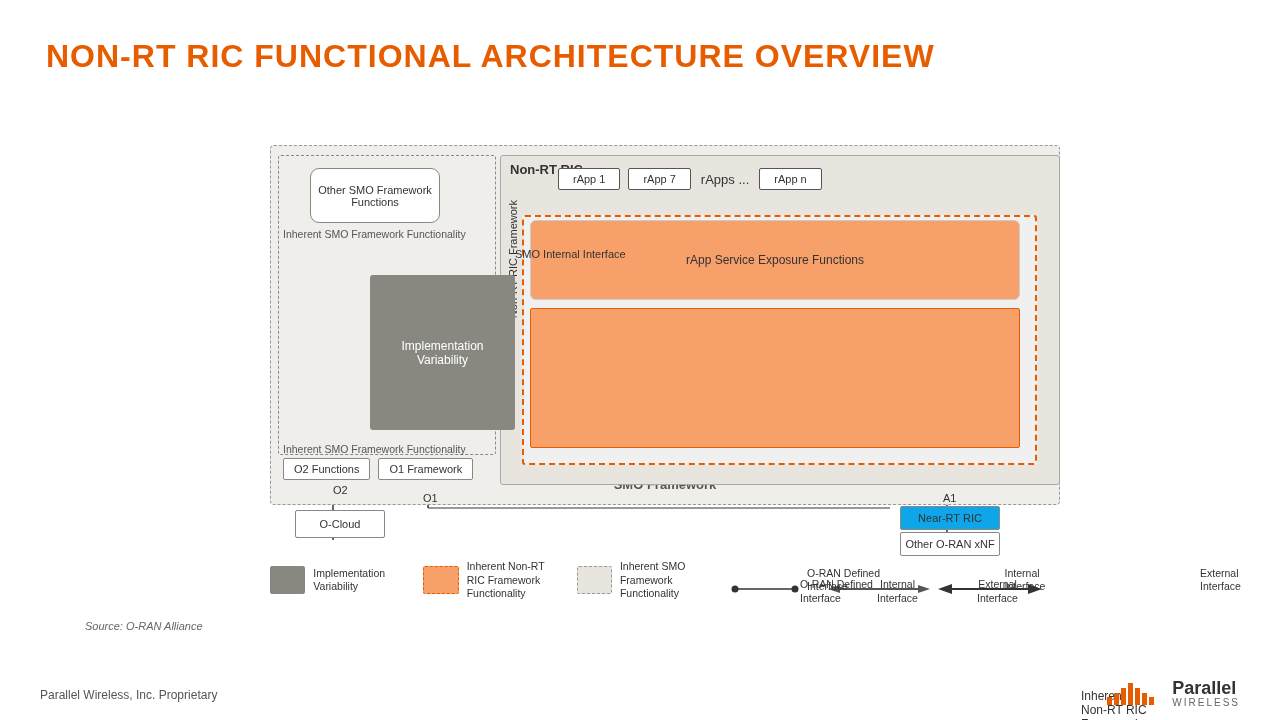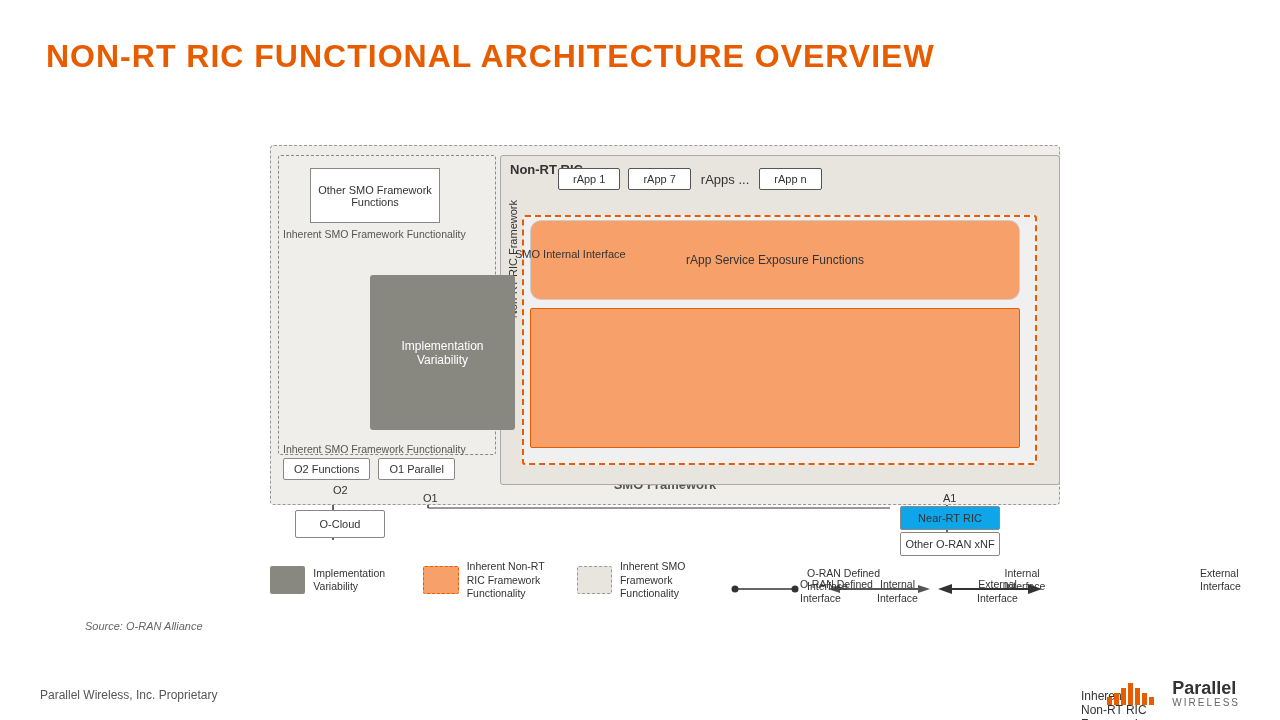--- a/index.html
+++ b/index.html
@@ -102,21 +102,21 @@
 
     
     .rapp-service-box {
       position: absolute;
       top: 220px;
       left: 530px;
       width: 490px;
       height: 80px;
       border: 1px solid #ccc;
       background: #f7a06a;
-      border-radius: 11px;
+      border-radius: 6px;
       display: flex;
       align-items: center;
       justify-content: center;
       font-size: 12px;
       color: #333;
       font-weight: 500;
     }
 
     
     .inherent-nonrt-box {
@@ -153,21 +153,21 @@
 
     
     .other-smo-box {
       position: absolute;
       top: 168px;
       left: 310px;
       width: 130px;
       height: 55px;
       border: 1px solid #888;
       background: #fff;
-      border-radius: 0;
+      border-radius: 9px;
       display: flex;
       align-items: center;
       justify-content: center;
       text-align: center;
       font-size: 11px;
       color: #333;
       padding: 4px;
     }
 
     
@@ -480,21 +480,21 @@
 <div class="inherent-smo-label-top">Inherent SMO  Framework Functionality</div>
 
 <div class="impl-var-box">Implementation Variability</div>
 
 <div class="smo-internal-label">SMO Internal Interface</div>
 
 <div class="inherent-smo-label-bottom">Inherent SMO  Framework Functionality</div>
 
 <div class="bottom-boxes">
   <div class="func-box">O2 Functions</div>
-  <div class="func-box">O1 Parallel</div>
+  <div class="func-box">O1 Framework</div>
 </div>
 
 <div class="ocloud-box">O-Cloud</div>
 
 <div class="o2-label">O2</div>
 
 <div class="o1-label">O1</div>
 
 <div class="a1-label">A1</div>
 

